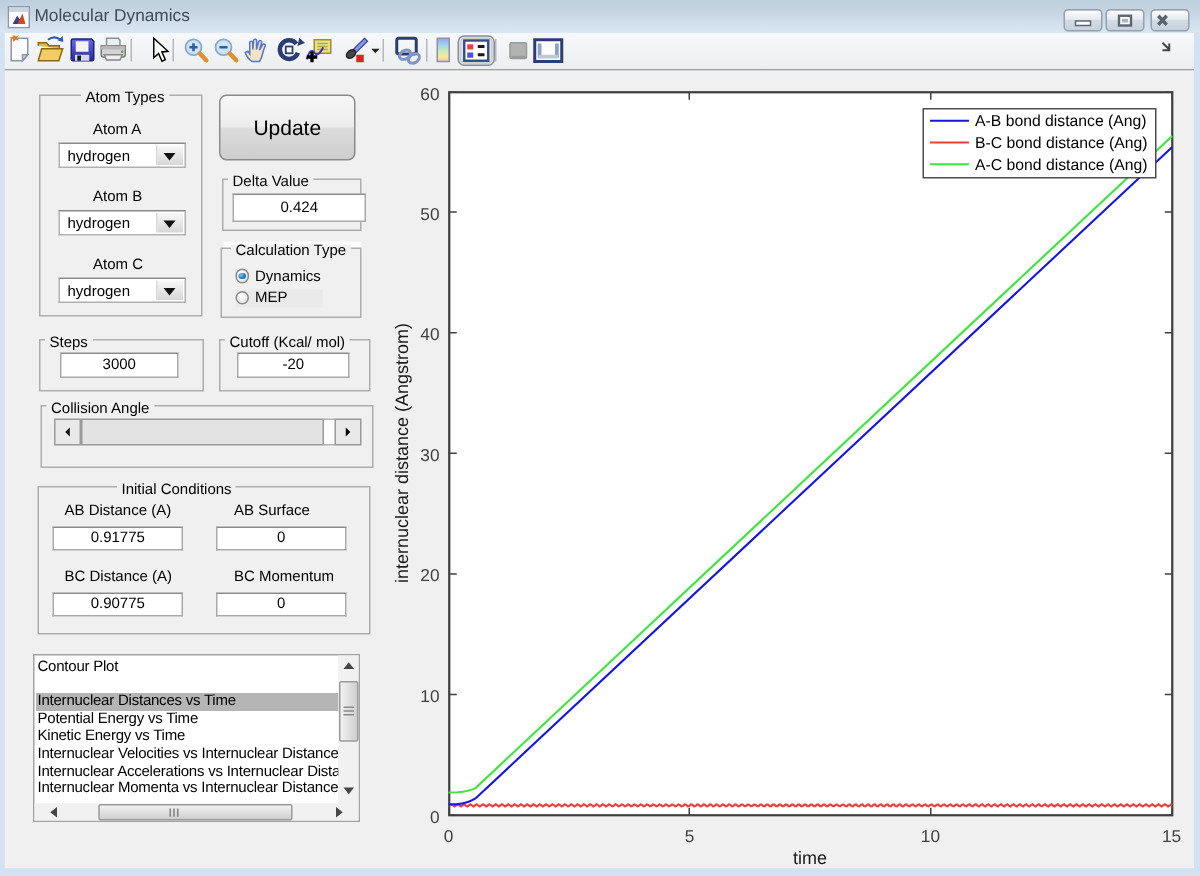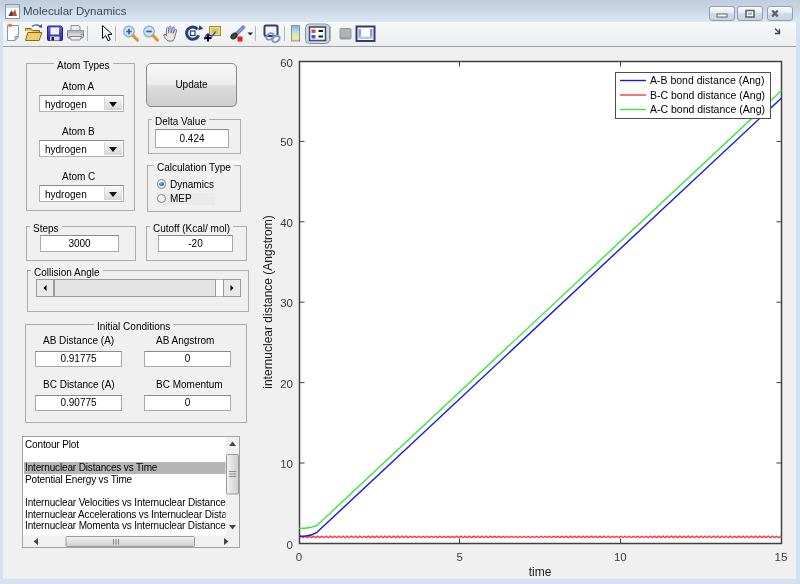--- a/index.html
+++ b/index.html
@@ -27,21 +27,21 @@
  font-size:10px;color:#000;text-align:center;line-height:16px;}
 .combo{position:absolute;background:#fff;border:1px solid #b0b0b0;border-top-color:#8a8a8a;box-sizing:border-box;
  font-size:10px;line-height:13px;}
 .combo .txt{position:absolute;left:5px;top:1.5px;text-align:right;}
 .combo .btn{position:absolute;right:1px;top:1px;width:18px;height:12.5px;
  background:linear-gradient(#f8f8f8,#e4e4e4 60%,#d6d6d6);border-left:1px solid #d8d8d8;box-sizing:border-box;}
 .combo .btn:after{content:"";position:absolute;left:4px;top:4.5px;border:4.5px solid transparent;
  border-top:5px solid #111;border-bottom:none;}
 #updatebtn{left:146px;top:63px;width:91px;height:44px;border:1px solid #8a8a8a;border-radius:5px;
  background:linear-gradient(#f7f7f7,#ededed 48%,#dcdcdc 52%,#cdcdcd);box-sizing:border-box;
- font-size:10px;text-align:center;line-height:42px;}
+ font-size:14px;text-align:center;line-height:42px;}
 .radio{position:absolute;width:9.5px;height:9.5px;border-radius:50%;border:1px solid #888;
  background:radial-gradient(circle at 35% 30%,#fff,#e2e2e2);box-sizing:border-box;}
 .radio.sel:after{content:"";position:absolute;left:1.5px;top:1.5px;width:4.5px;height:4.5px;border-radius:50%;
  background:radial-gradient(circle at 35% 30%,#7cc4ee,#1c7ac2 60%,#115a96);}
 
 #listbox{left:22px;top:436px;width:218px;height:112px;background:#fff;border:1px solid #a3a3a3;box-sizing:border-box;overflow:hidden;}
 .li{position:absolute;left:1px;font-size:10px;letter-spacing:-0.15px;line-height:11.7px;white-space:nowrap;padding-left:1px;width:204px;overflow:hidden;}
 </style></head>
 <body>
 <div class="abs" id="titlebar"></div>
@@ -175,21 +175,21 @@
 <div class="combo" style="left:39px;top:185px;width:85px;height:16.5px;">
     <span class="txt">hydrogen</span>
     <span class="btn"></span>
   </div>
 
 <div class="abs" id="updatebtn">Update</div>
 
 <div class="abs grp" style="left:148px;top:119px;width:91px;height:33px;">
  <span class="grplab" style="left:3px;">Delta Value</span>
 </div>
-<div class="edit" style="left:155px;top:129px;width:74px;height:19px;line-height:17px;">0.424</div>
+<div class="edit" style="left:155px;top:129px;width:89px;height:19px;line-height:17px;">0.424</div>
 
 <div class="abs" style="left:149px;top:160.5px;width:92px;height:8px;background:#fcfcfc;"></div>
 <div class="abs grp" style="left:147px;top:165px;width:92px;height:45px;">
  <span class="grplab" style="left:6px;">Calculation Type</span>
 </div>
 <div class="radio sel" style="left:156.5px;top:179px;"></div>
 <div class="lab" style="left:170px;top:178.5px;">Dynamics</div>
 <div class="abs" style="left:157px;top:192.5px;width:58px;height:12.5px;background:#eaeaea;"></div>
 <div class="radio" style="left:156.5px;top:193.5px;"></div>
 <div class="lab" style="left:170px;top:193px;">MEP</div>
@@ -210,35 +210,36 @@
 <div class="abs" id="slider" style="left:36px;top:279px;width:205px;height:18px;background:#fdfdfd;border:1px solid #b0b0b0;box-sizing:border-box;"></div>
 <svg class="abs" style="left:36px;top:279px" width="205" height="18" viewBox="0 0 205 18">
  <rect x="0.5" y="0.5" width="17" height="17" fill="#e9e9e9" stroke="#9a9a9a"></rect>
  <path d="M10.5 6 L7.5 9 L10.5 12 Z" fill="#000"></path>
  <rect x="18.5" y="0.5" width="161" height="17" fill="#e3e3e3" stroke="#9a9a9a"></rect>
  <rect x="187.5" y="0.5" width="17" height="17" fill="#e9e9e9" stroke="#9a9a9a"></rect>
  <path d="M194.5 6 L197.5 9 L194.5 12 Z" fill="#000"></path>
 </svg>
 
 <div class="abs grp" style="left:25px;top:324px;width:220px;height:97px;">
- <span class="grplab" style="left:68px;">Initial Conditions</span>
+ <span class="grplab" style="left:52px;">Initial Conditions</span>
 </div>
 <div class="lab" style="left:43px;top:335px;">AB Distance (A)</div>
 <div class="edit" style="left:35px;top:351px;width:87px;height:16px;line-height:14px;">0.91775</div>
-<div class="lab" style="left:156px;top:335px;">AB Angstrom</div>
+<div class="lab" style="left:156px;top:335px;">AB Surface</div>
 <div class="edit" style="left:144px;top:351px;width:87px;height:16px;line-height:14px;">0</div>
 <div class="lab" style="left:43px;top:379px;">BC Distance (A)</div>
 <div class="edit" style="left:35px;top:395px;width:87px;height:16px;line-height:14px;">0.90775</div>
 <div class="lab" style="left:156px;top:379px;">BC Momentum</div>
 <div class="edit" style="left:144px;top:395px;width:87px;height:16px;line-height:14px;">0</div>
 
 <div class="abs" id="listbox">
  <div class="li" style="top:1.5px;">Contour Plot</div>
  <div class="li" style="top:24.9px;background:#b5b5b5;">Internuclear Distances vs Time</div>
  <div class="li" style="top:36.6px;">Potential Energy vs Time</div>
+ <div class="li" style="top:48.3px;">Kinetic Energy vs Time</div>
  <div class="li" style="top:60px;">Internuclear Velocities vs Internuclear Distance</div>
  <div class="li" style="top:71.7px;">Internuclear Accelerations vs Internuclear Distan</div>
  <div class="li" style="top:83.4px;">Internuclear Momenta vs Internuclear Distance </div>
 </div>
 <svg class="abs" style="left:22px;top:436px" width="218" height="112" viewBox="0 0 218 112">
  <defs>
   <linearGradient id="vtg" x1="0" y1="0" x2="1" y2="0">
    <stop offset="0" stop-color="#f4f4f4"></stop>
         <stop offset="0.5" stop-color="#e0e0e0"></stop>
         <stop offset="1" stop-color="#cdcdcd"></stop>

